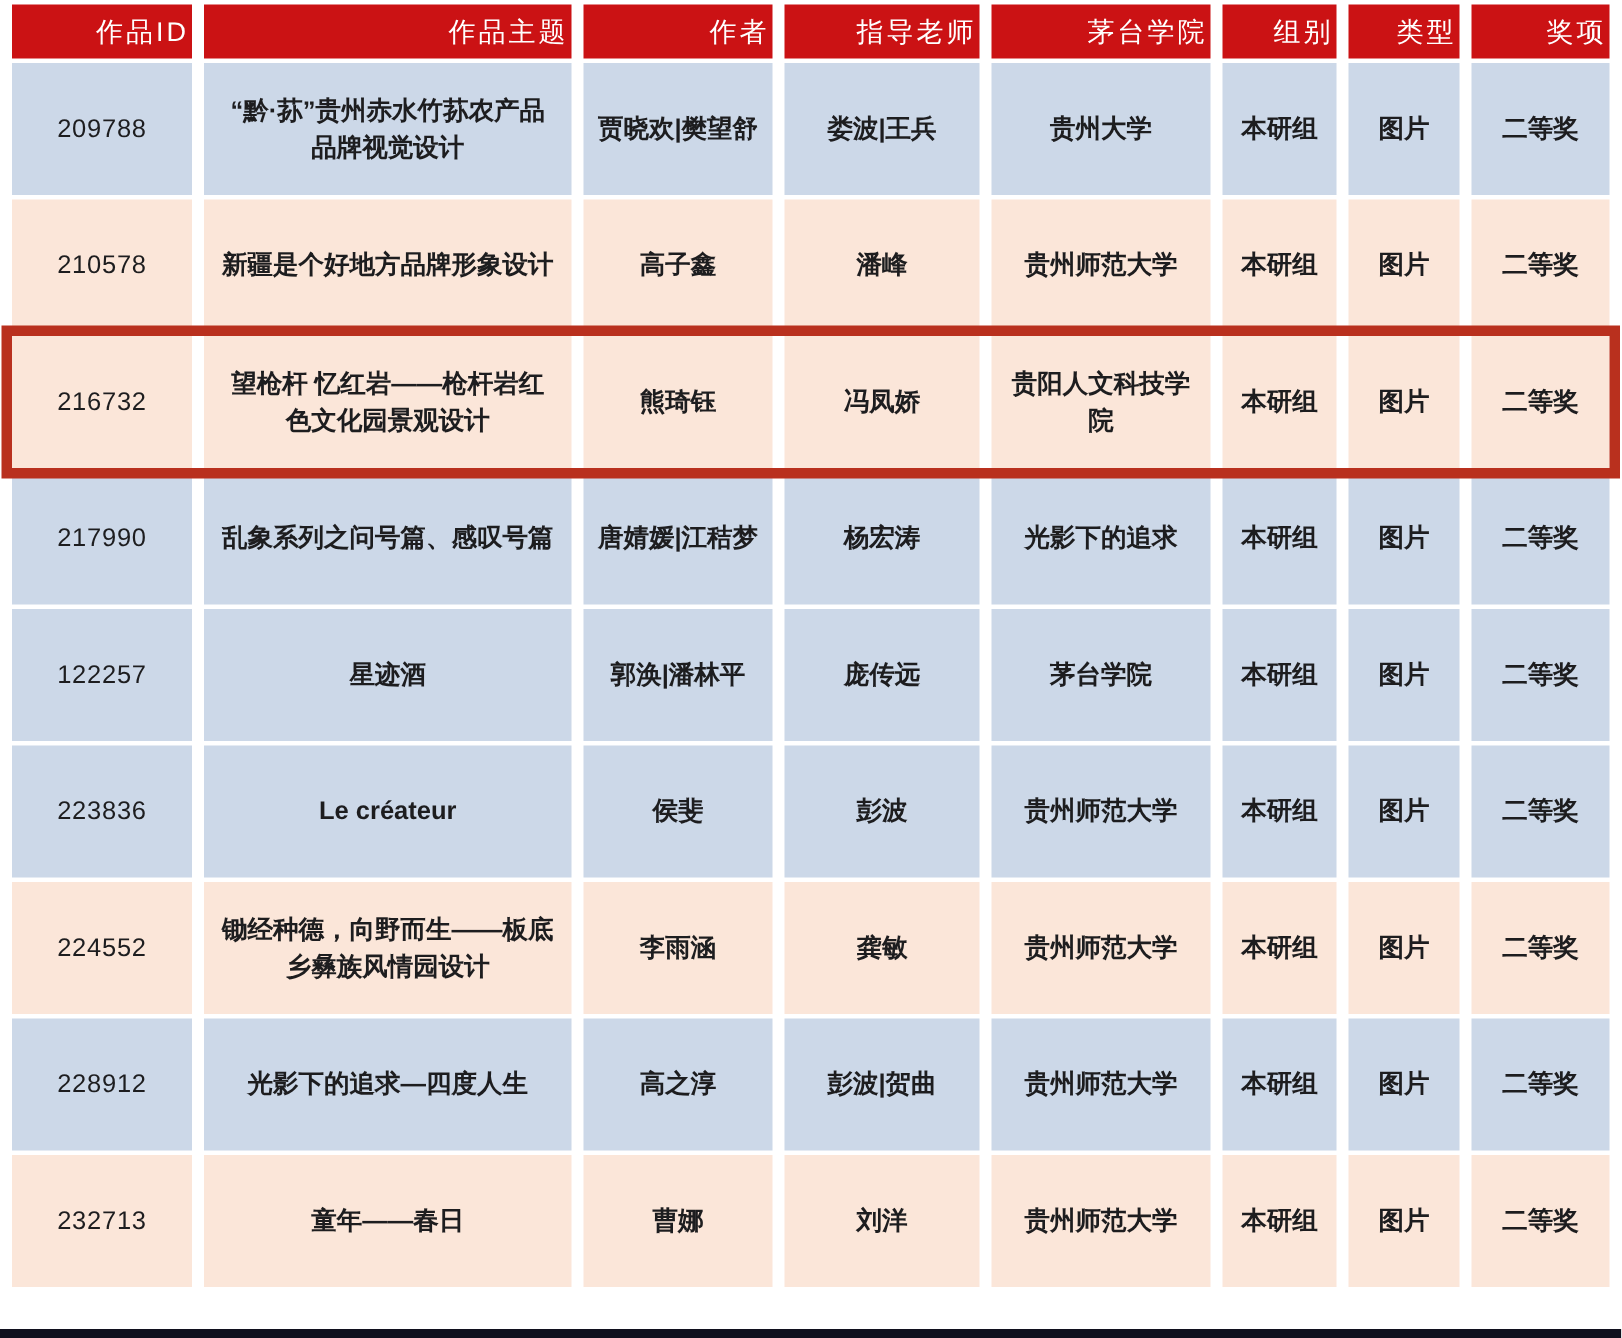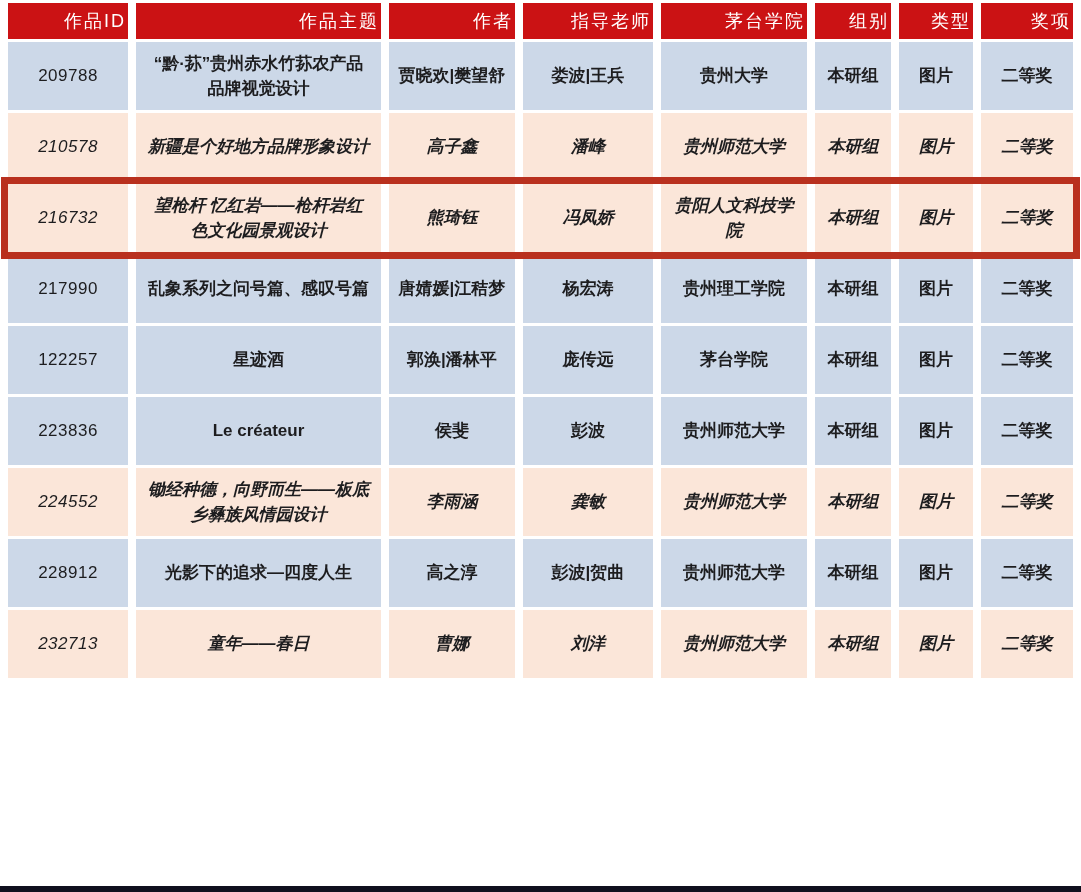--- a/index.html
+++ b/index.html
@@ -33,24 +33,24 @@
     font-size: 17px;
     font-weight: 600;
     text-align: center;
     vertical-align: middle;
     padding: 3px 6px;
     height: 54px;
     line-height: 1.5;
     word-break: break-word;
   }
   tr.blue td  { background: var(--row-blue, #ccd8e8); }
-  tr.peach td { background: var(--row-peach, #fbe6d9); font-style: italic; }
+  tr.peach td { background: var(--row-peach, #fbe6d9); }
   tr.highlighted { outline: 7px solid var(--highlight, #b9301e); outline-offset: 0px; }
   td.col-id { font-weight: 400; letter-spacing: 0.5px; }
-  td.col-theme { padding: 7px 10px; }
+  td.col-theme { padding: 17px 10px; }
   .bottom-line {
     position: absolute;
     left: 0; bottom: 0;
     width: 100%;
     height: 6px;
     background: var(--bottom-line, #10101e);
   }
 </style>
 </head>
 <body>
@@ -108,21 +108,21 @@
           <td class="col-school">贵阳人文科技学院</td>
           <td class="col-group">本研组</td>
           <td class="col-type">图片</td>
           <td class="col-award">二等奖</td>
         </tr>
         <tr class="blue">
           <td class="col-id">217990</td>
           <td class="col-theme">乱象系列之问号篇、感叹号篇</td>
           <td class="col-author">唐婧媛|江秸梦</td>
           <td class="col-advisor">杨宏涛</td>
-          <td class="col-school">贵州理工学院</td>
+          <td class="col-school">光影下的追求</td>
           <td class="col-group">本研组</td>
           <td class="col-type">图片</td>
           <td class="col-award">二等奖</td>
         </tr>
         <tr class="blue">
           <td class="col-id">122257</td>
           <td class="col-theme">星迹酒</td>
           <td class="col-author">郭涣|潘林平</td>
           <td class="col-advisor">庞传远</td>
           <td class="col-school">茅台学院</td>

